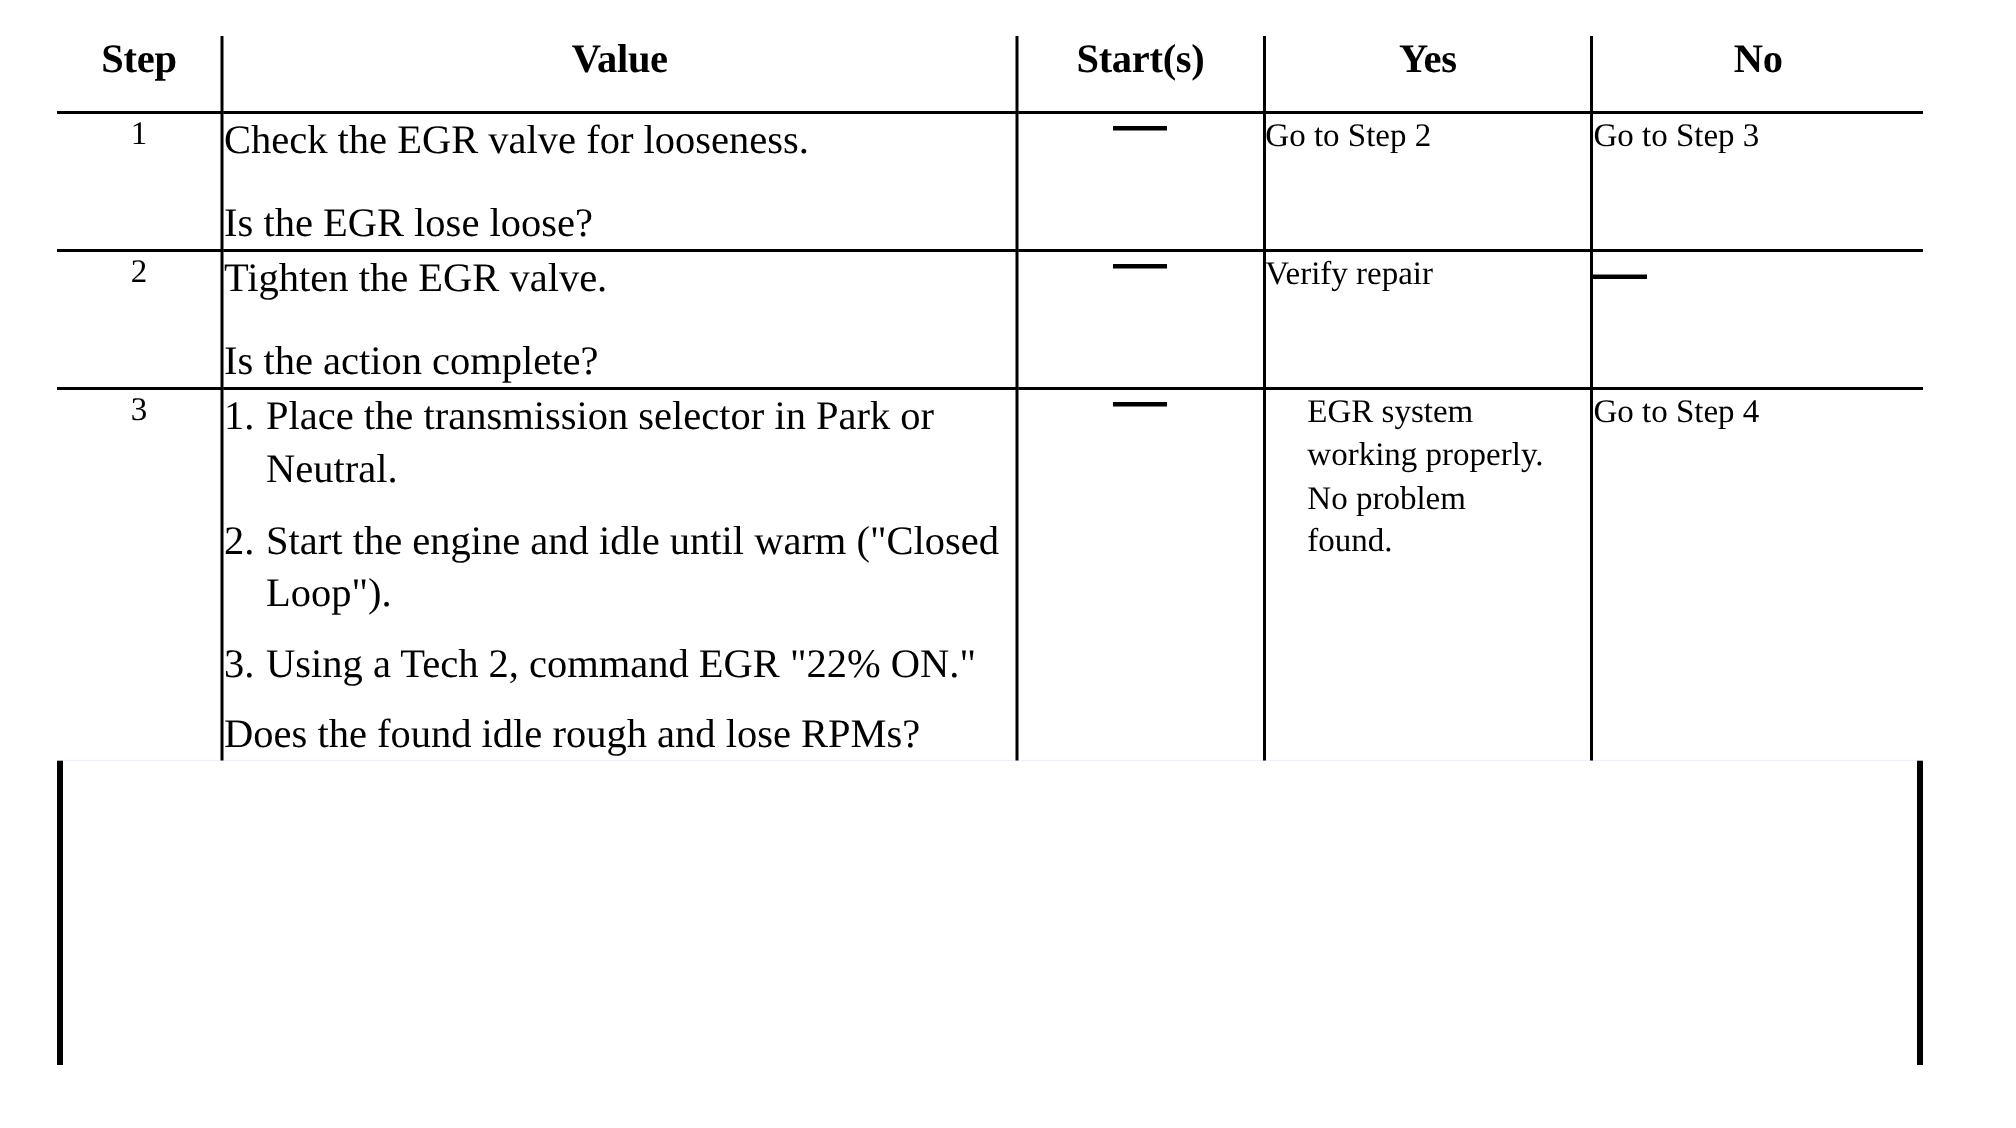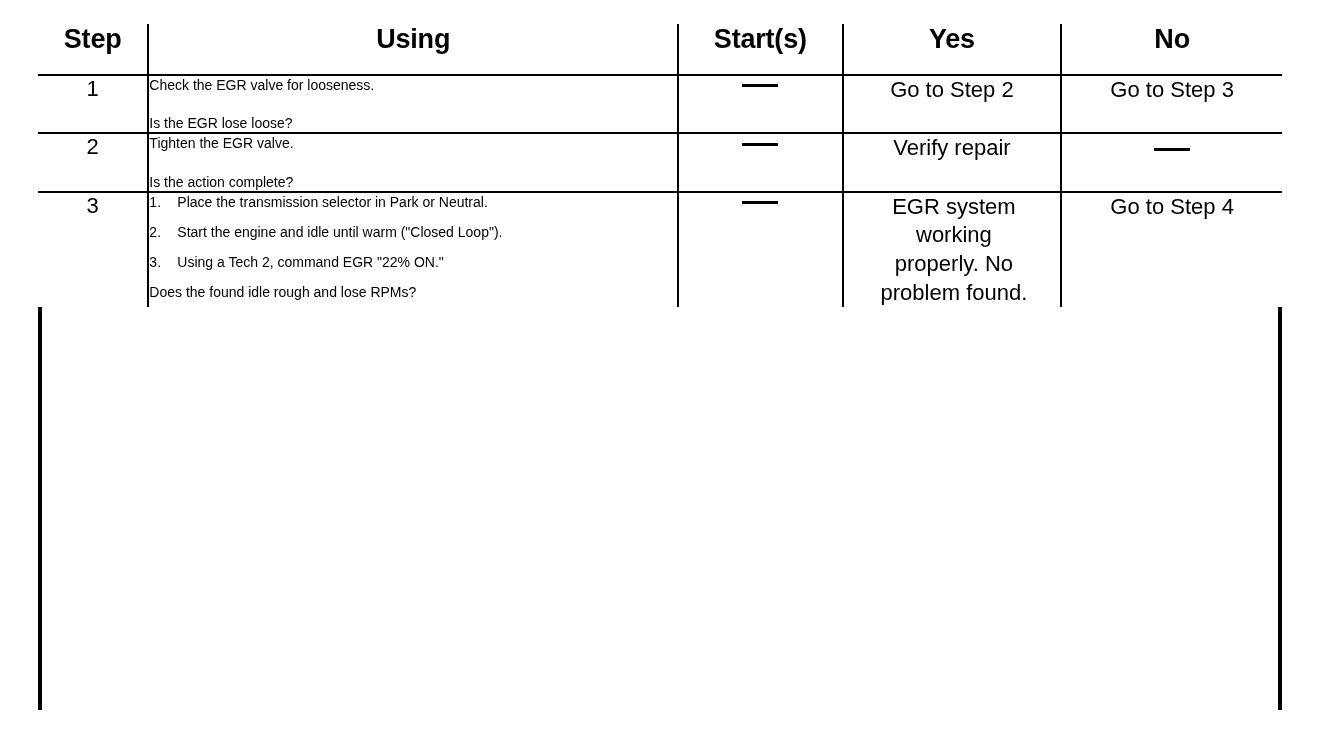--- a/index.html
+++ b/index.html
@@ -31,20 +31,21 @@
     width: 1244px;
     height: 686px;      
     overflow: hidden;
   }
 
   table.diag {
     border-collapse: collapse;
     width: 1244px;
     table-layout: fixed;
     background: #c4b5fd;
+    font-family: Liberation Serif, serif;
   }
 
   
   .frame-top {
     position: absolute;
     left: 38px; top: 24px;
     width: 1244px; height: 4px;
     background: #000000;
   }
   .frame-left {
@@ -94,29 +95,29 @@
   }
 
   
   .cell-step {
     text-align: center;
     vertical-align: middle;
     font-size: 22px;
   }
   .cell-action {
     padding: 14px 12px 14px 14px;
-    font-size: 14px;
+    font-size: 27px;
     line-height: 1.30;
   }
   .cell-value {
     text-align: center;
     vertical-align: middle;
   }
   .cell-branch {
-    text-align: center;
+    text-align: left;
     font-size: 22px;
     line-height: 1.30;
   }
 
   
   .dash {
     display: inline-block;
     width: 36px;
     height: 3px;
     background: #000000;
@@ -180,21 +181,21 @@
         <col class="col-step">
         <col class="col-action">
         <col class="col-value">
         <col class="col-yes">
         <col class="col-no">
       </colgroup>
 
       <thead>
         <tr>
           <th>Step</th>
-          <th>Using</th>
+          <th>Value</th>
           <th>Start(s)</th>
           <th>Yes</th>
           <th>No</th>
         </tr>
       </thead>
 
       <tbody>
 
         <tr>
           <td class="cell-step">1</td>

